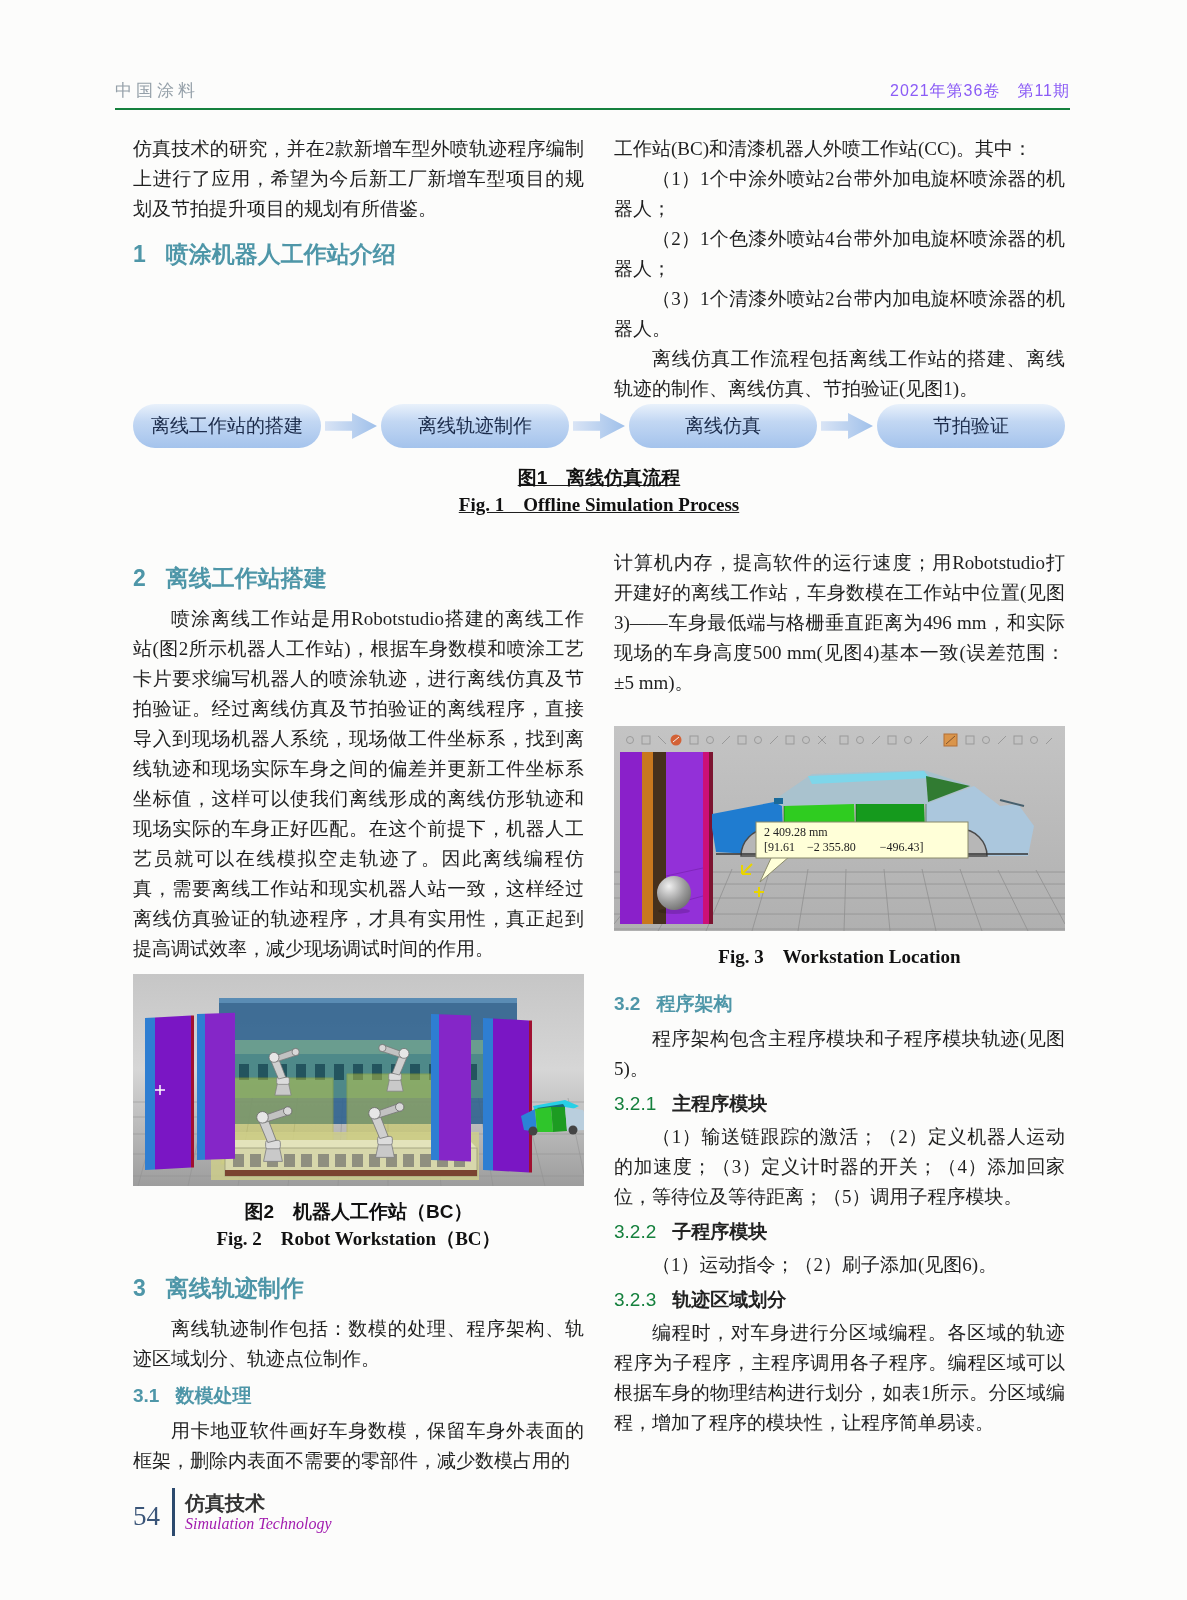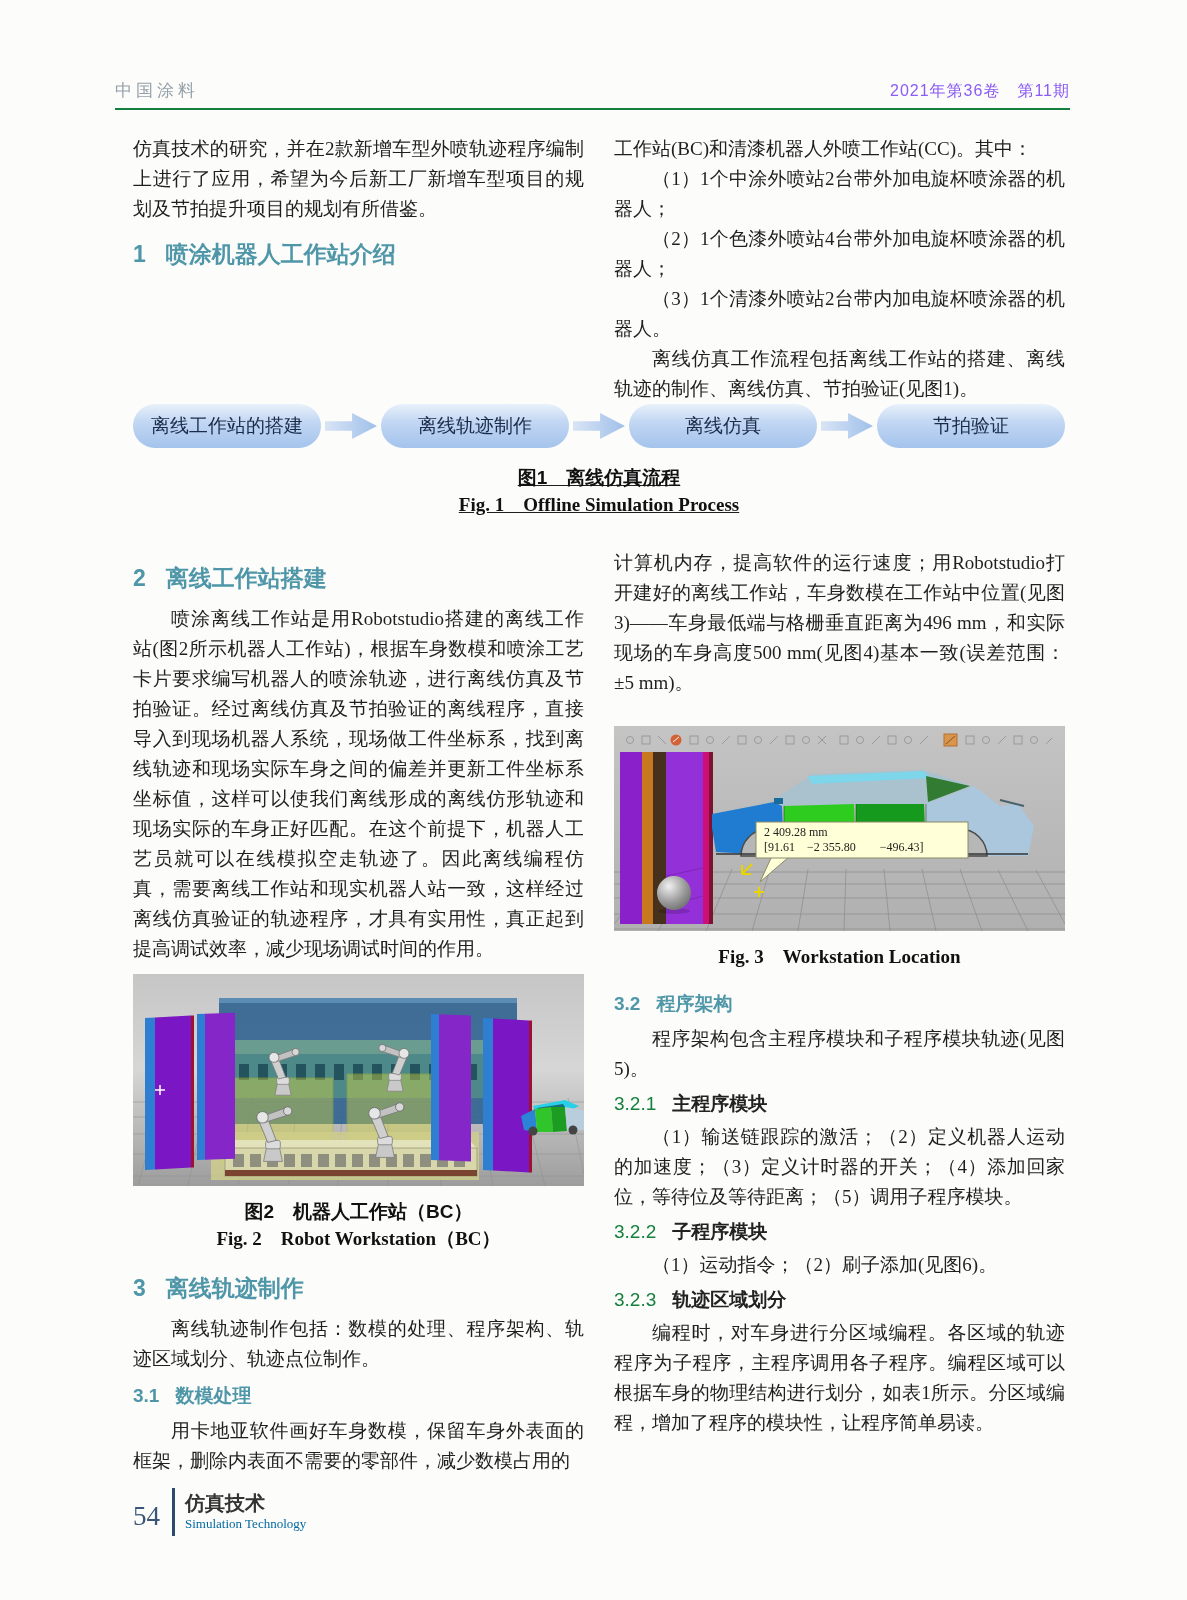--- a/index.html
+++ b/index.html
@@ -42,21 +42,21 @@
   .caption .en{font-size:19px;line-height:27px;color:#111;}
   .fig1-band .caption{margin-top:16px;text-decoration:underline;}
   .figure-block{margin-top:10px;}
   .figure-block svg{display:block;}
   .figure-block .caption{margin-top:12px;}
   
   .footer{position:absolute;left:133px;top:1488px;display:flex;align-items:center;}
   .page-number{font-size:27px;color:#3a5578;margin-right:12px;line-height:1;padding-top:8px;}
   .footer-bar{width:3px;height:48px;background:#2c4a6e;margin-right:10px;}
   .footer-col .zh{font-family:"Liberation Sans","DejaVu Sans",sans-serif;font-weight:bold;font-size:20px;color:#333;line-height:24px;}
-  .footer-col .en{font-size:13px;color:#0369a1;line-height:18px;}
+  .footer-col .en{font-size:16px;color:#a21caf;line-height:18px;font-style:italic;}
   svg text{font-family:"Liberation Serif","DejaVu Serif",serif;}
 </style>
 </head>
 <body>
 
 <div class="page">
 
   <div class="header">
     <span class="journal-name">中国涂料</span>
     <span class="issue-info">2021年第36卷　第11期</span>

